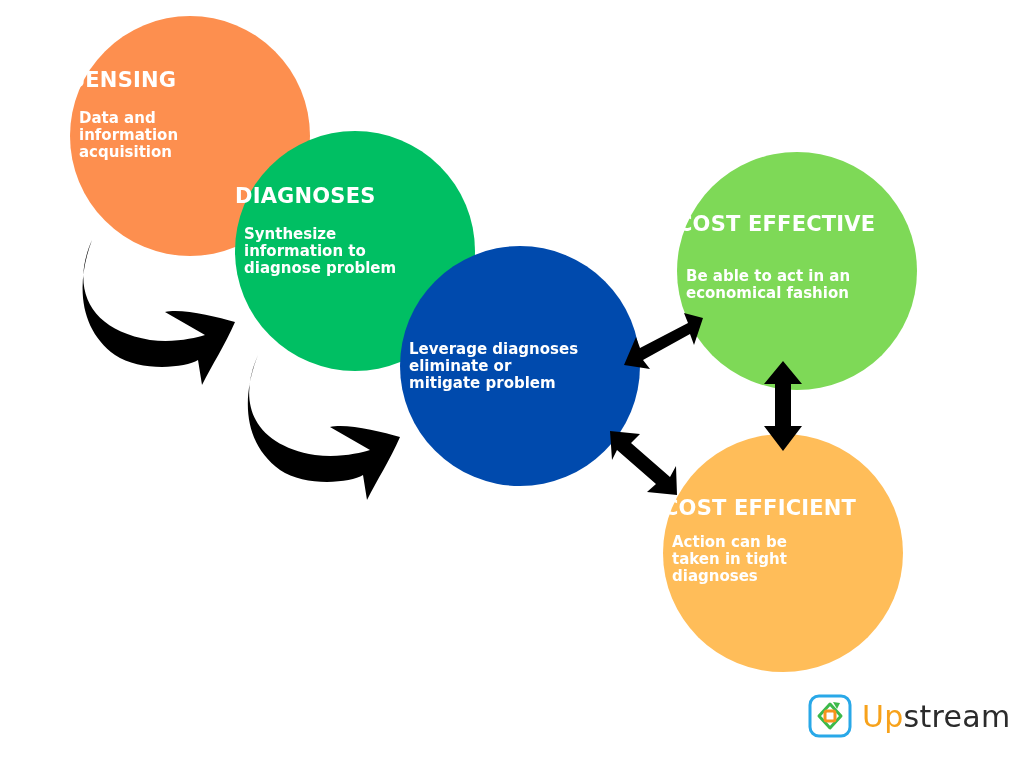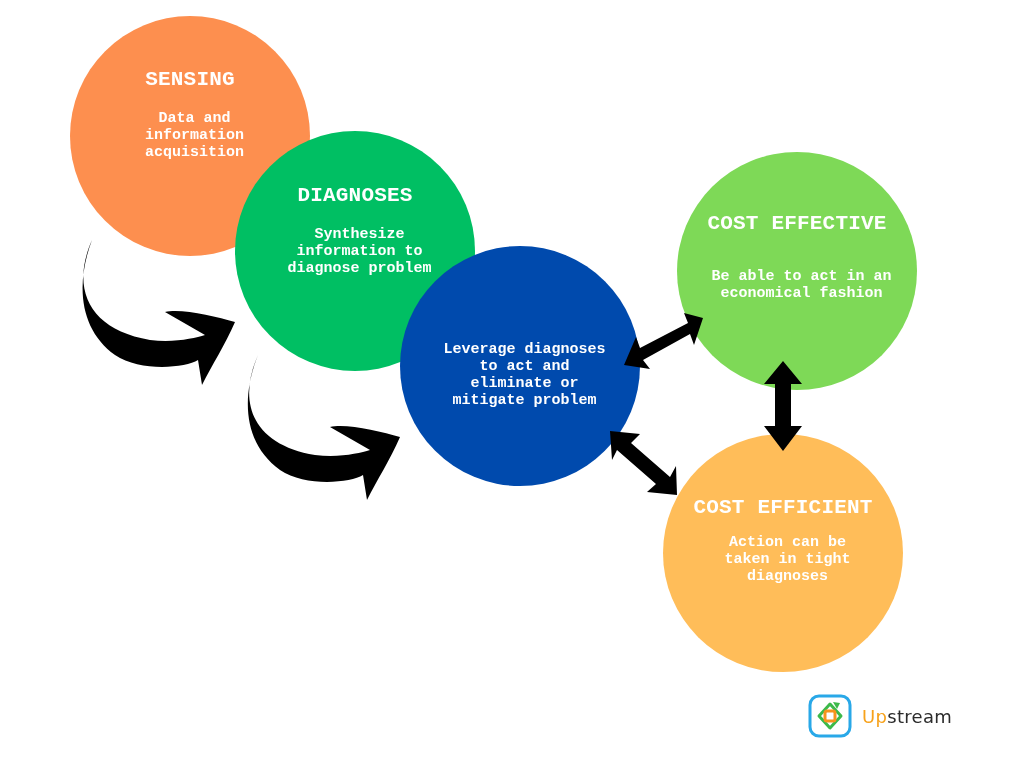--- a/index.html
+++ b/index.html
@@ -1,28 +1,28 @@
 <!DOCTYPE html>
 <html><head>
   <meta charset="utf-8">
   <style>
     html, body { margin:0; padding:0; }
     body { width:1024px; height:768px; background:#ffffff; position:relative; overflow:hidden; font-family:"DejaVu Sans", sans-serif; }
-    .circle { position:absolute; border-radius:50%; color:#fff; text-align:center; box-sizing:border-box;font-family:Liberation Mono, monospace; }
+    .circle { position:absolute; border-radius:50%; color:#fff; text-align:left; box-sizing:border-box; }
     .circle .title { position:absolute; left:0; right:0; font-weight:bold; font-size:21px; letter-spacing:0.2px; }
     .circle .desc { position:absolute; left:0; right:0; font-weight:bold; font-size:15px; line-height:17px;padding-left:9px; }
     #c-sensing { left:70px; top:16px; width:240px; height:240px; background:#fd8f4f; z-index:1; }
     #c-diagnoses { left:235px; top:131px; width:240px; height:240px; background:#00bf63; z-index:2; }
     #c-action { left:400px; top:246px; width:240px; height:240px; background:#004aad; z-index:3; }
     #c-cost { left:677px; top:152px; width:240px; height:238px; background:#7ed957; z-index:1; }
     #c-time { left:663px; top:434px; width:240px; height:238px; background:#ffbd59; z-index:1; }
     svg.arrows { position:absolute; left:0; top:0; width:1024px; height:768px; z-index:5; pointer-events:none; }
     .logo { position:absolute; left:808px; top:694px; display:flex; align-items:center; z-index:6; }
     .logo .mark { width:44px; height:44px; }
-    .logo .name { font-size:18px; margin-left:10px; font-family:"DejaVu Sans", sans-serif; letter-spacing:0.3px;text-align:center; }
+    .logo .name { font-size:30px; margin-left:10px; font-family:"DejaVu Sans", sans-serif; letter-spacing:0.3px;text-align:center; }
     .logo .up { color:#f7a21b; }
     .logo .rest { color:#2b2b2b; }
   </style>
 </head>
 <body>
 
 <div class="circle" id="c-sensing">
   <div class="title" style="top:52px">SENSING</div>
   <div class="desc" style="top:94px">
     <div>Data and</div>
@@ -36,21 +36,20 @@
   <div class="desc" style="top:95px">
     <div>Synthesize</div>
     <div>information to</div>
     <div>diagnose problem</div>
   </div>
 </div>
 
 <div class="circle" id="c-action">
   <div class="desc" style="top:95px">
     <div>Leverage diagnoses</div>
-    <div>to act and</div>
     <div>eliminate or</div>
     <div>mitigate problem</div>
   </div>
 </div>
 
 <div class="circle" id="c-cost">
   <div class="title" style="top:60px">COST EFFECTIVE</div>
   <div class="desc" style="top:116px">
     <div>Be able to act in an</div>
     <div>economical fashion</div>

